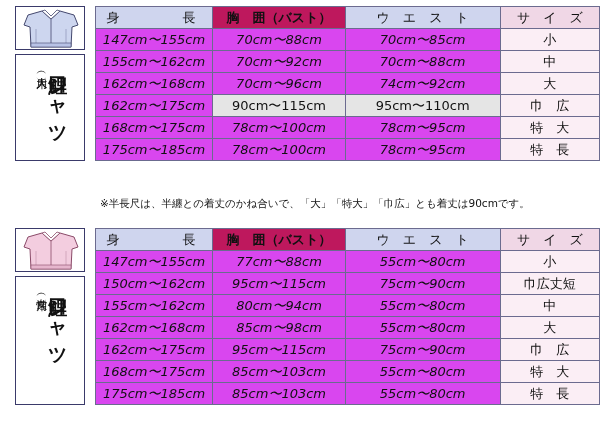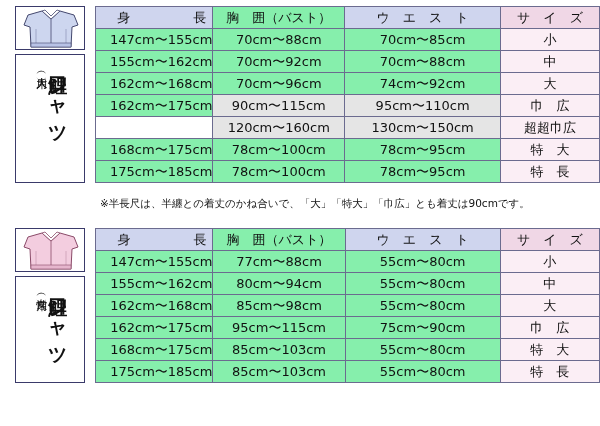--- a/index.html
+++ b/index.html
@@ -62,28 +62,28 @@
     font-size:13px;
     text-align:center;
     font-family:"DejaVu Sans","Liberation Sans",sans-serif;
     padding:0;
     height:22px;
     box-sizing:border-box;
     white-space:nowrap;
   }
   th{font-weight:normal;}
   .c-hira{background:#cfd5ee;}
-  .c-bust{background:#86efac;}
+  .c-bust{background:#be185d;font-weight:bold;}
   .c-waist{background:#cfd5ee;}
   .c-size{background:#f0d7e6;}
-  .cell-blue{background:#86efac;}
+  .cell-blue{background:#d946ef;font-style:italic;}
   .cell-white{background:#e5e5e5;}
   .cell-pink{background:#fbeef5;}
   .cell-empty{background:#ffffff;}
-  .w1{width:120px;text-align:right;}
+  .w1{width:120px;}
   .w2{width:136px;}
   .w3{width:164px;}
   .w4{width:104px;}
   .hdr-spread{letter-spacing:6px;}
 
   .note{
     position:absolute;
     font-size:10.5px;
     color:#111;
     font-family:"DejaVu Sans","Liberation Sans",sans-serif;
@@ -145,26 +145,20 @@
           <td class="cell-blue w3">74cm〜92cm</td>
           <td class="cell-pink w4">大</td>
         </tr>
         <tr>
           <td class="cell-blue w1">162cm〜175cm</td>
           <td class="cell-white w2">90cm〜115cm</td>
           <td class="cell-white w3">95cm〜110cm</td>
           <td class="cell-pink w4">巾　広</td>
         </tr>
         <tr>
-          <td class="cell-empty w1"></td>
-          <td class="cell-white w2">120cm〜160cm</td>
-          <td class="cell-white w3">130cm〜150cm</td>
-          <td class="cell-pink w4">超超巾広</td>
-        </tr>
-        <tr>
           <td class="cell-blue w1">168cm〜175cm</td>
           <td class="cell-blue w2">78cm〜100cm</td>
           <td class="cell-blue w3">78cm〜95cm</td>
           <td class="cell-pink w4">特　大</td>
         </tr>
         <tr>
           <td class="cell-blue w1">175cm〜185cm</td>
           <td class="cell-blue w2">78cm〜100cm</td>
           <td class="cell-blue w3">78cm〜95cm</td>
           <td class="cell-pink w4">特　長</td>
@@ -204,20 +198,26 @@
         </tr>
       </thead>
       <tbody>
         <tr>
           <td class="cell-blue w1">147cm〜155cm</td>
           <td class="cell-blue w2">77cm〜88cm</td>
           <td class="cell-blue w3">55cm〜80cm</td>
           <td class="cell-pink w4">小</td>
         </tr>
         <tr>
+          <td class="cell-blue w1">150cm〜162cm</td>
+          <td class="cell-blue w2">95cm〜115cm</td>
+          <td class="cell-blue w3">75cm〜90cm</td>
+          <td class="cell-pink w4">巾広丈短</td>
+        </tr>
+        <tr>
           <td class="cell-blue w1">155cm〜162cm</td>
           <td class="cell-blue w2">80cm〜94cm</td>
           <td class="cell-blue w3">55cm〜80cm</td>
           <td class="cell-pink w4">中</td>
         </tr>
         <tr>
           <td class="cell-blue w1">162cm〜168cm</td>
           <td class="cell-blue w2">85cm〜98cm</td>
           <td class="cell-blue w3">55cm〜80cm</td>
           <td class="cell-pink w4">大</td>

